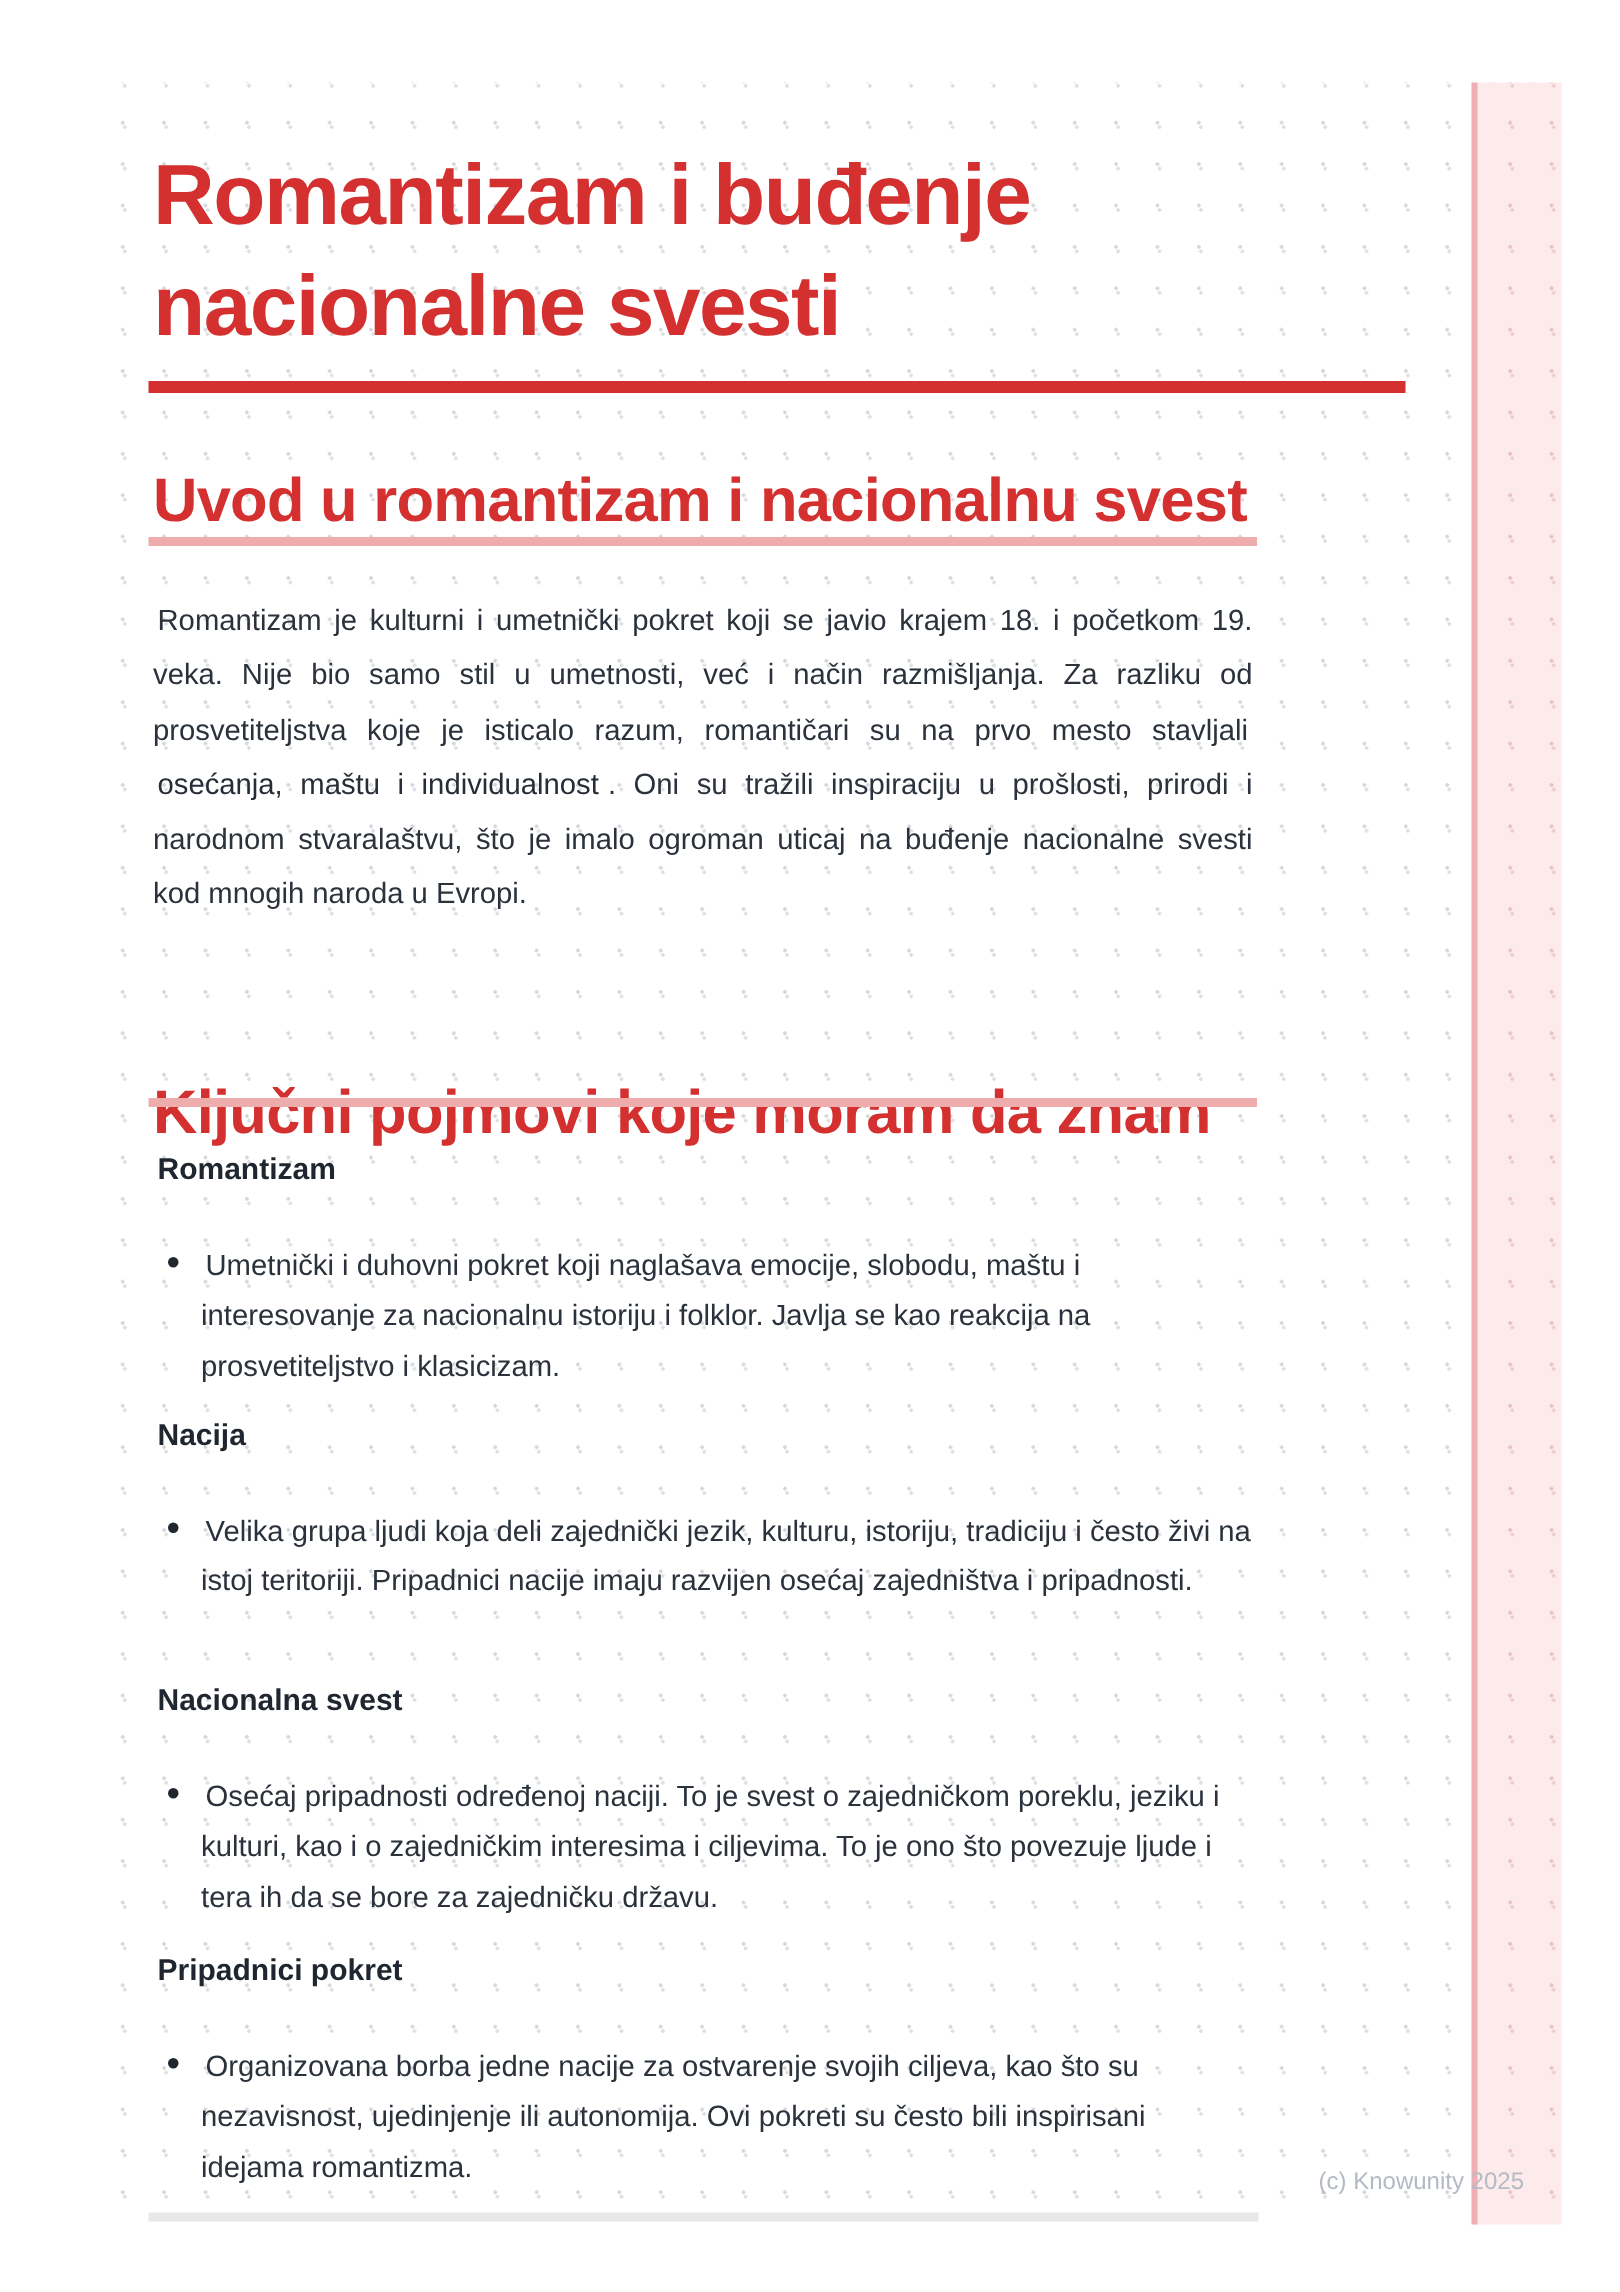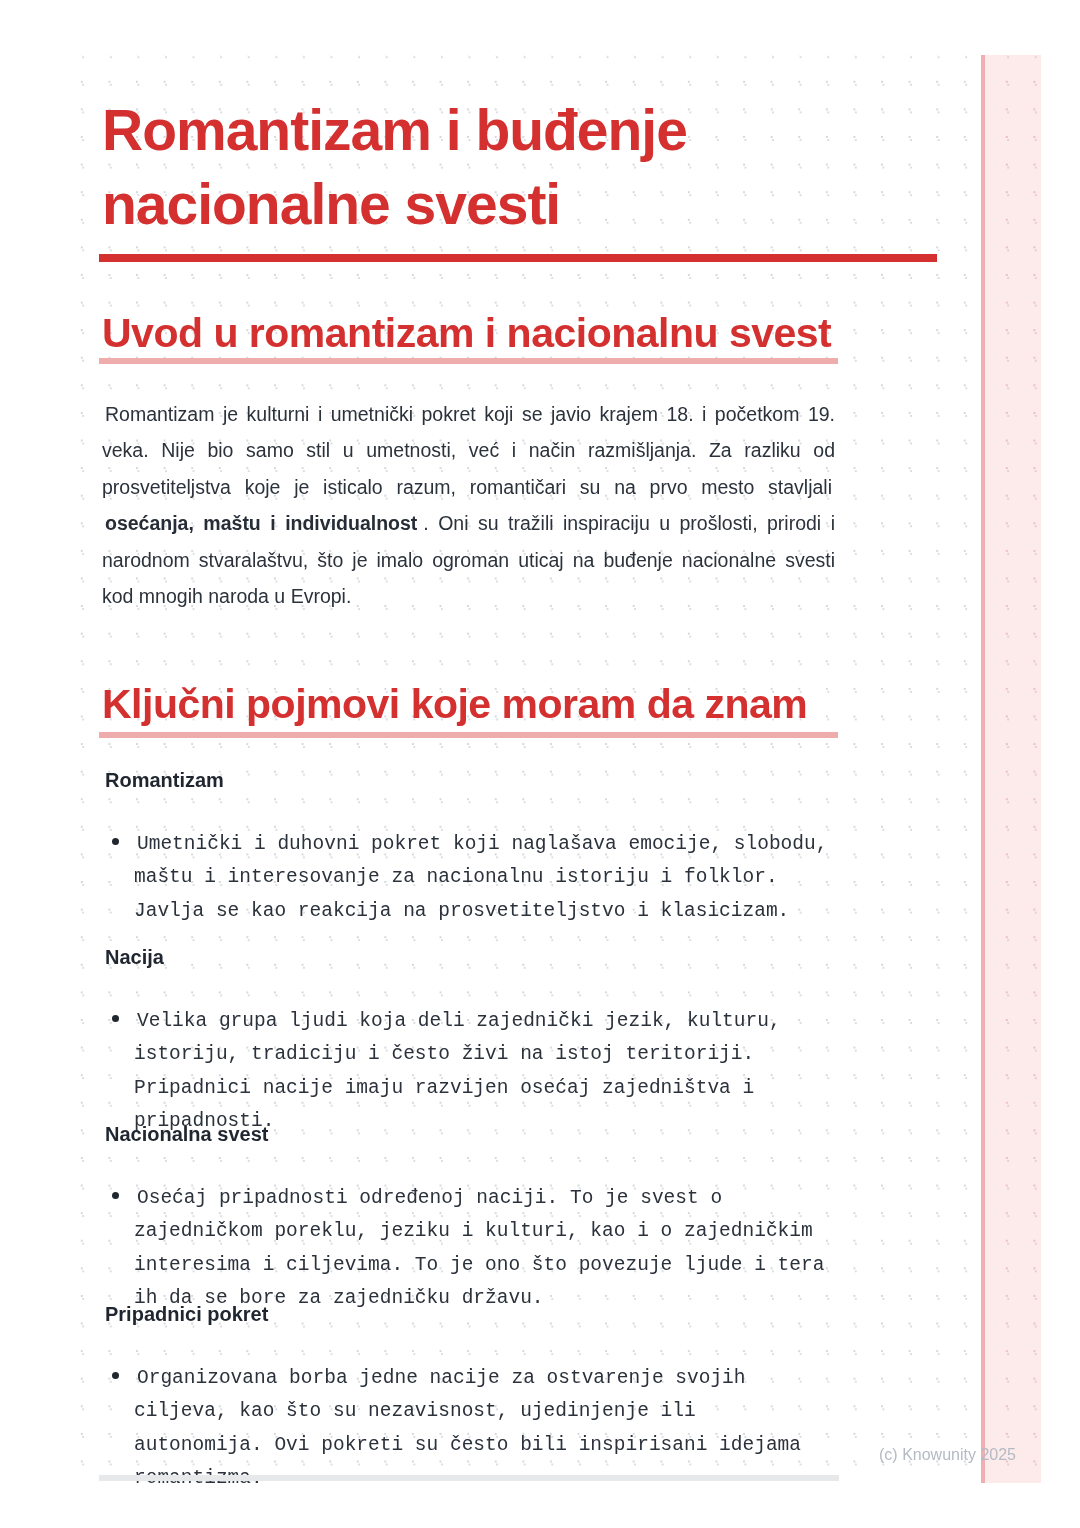--- a/index.html
+++ b/index.html
@@ -61,41 +61,41 @@
   .section-heading {
     position: absolute;
     left: 93px;
     font-size: 41px;
     font-weight: bold;
     letter-spacing: -0.5px;
     color: #d3302f;
     white-space: nowrap;
   }
   .section-heading.intro { top: 301px; }
-  .section-heading.terms { top: 672px; }
+  .section-heading.terms { top: 709px; }
 
   .section-underline {
     position: absolute;
     left: 93px;
     width: 739px; height: 4px;
     background: #efacac;
   }
   .section-underline.intro { top: 352px; }
   .section-underline.terms { top: 726px; }
 
   .intro-paragraph {
     position: absolute;
     left: 93px; top: 387px;
     width: 739px;
     font-size: 19.5px;
     line-height: 36.4px;
     text-align: justify;
     color: #2b323c;
   }
-  .intro-paragraph .seg-bold { font-weight: bold; color: #262d37; }
+  .intro-paragraph .seg-bold { font-weight: normal; color: #262d37; }
 
   .term-group {
     position: absolute;
     left: 93px;
     width: 739px;
   }
   .term-group.g0 { top: 755px; }
   .term-group.g1 { top: 932px; }
   .term-group.g2 { top: 1109px; }
   .term-group.g3 { top: 1289px; }
@@ -108,21 +108,20 @@
   }
 
   .term-def {
     position: relative;
     margin-top: 29px;
     padding-left: 32px;
     width: 737px;
     font-size: 19.5px;
     line-height: 33.4px;
     color: #2b323c;
-    font-family: Liberation Mono, monospace;
   }
   .term-def .bullet-dot {
     position: absolute;
     left: 10px; top: 13px;
     width: 7px; height: 7px;
     border-radius: 50%;
     background: #21272e;
   }
 
   .watermark {

